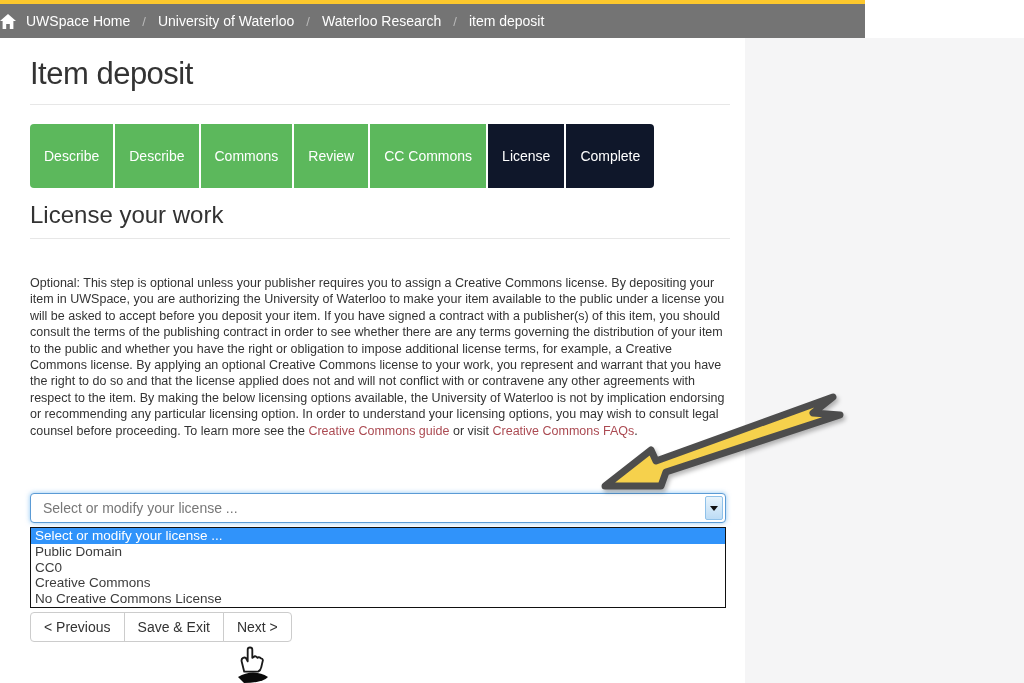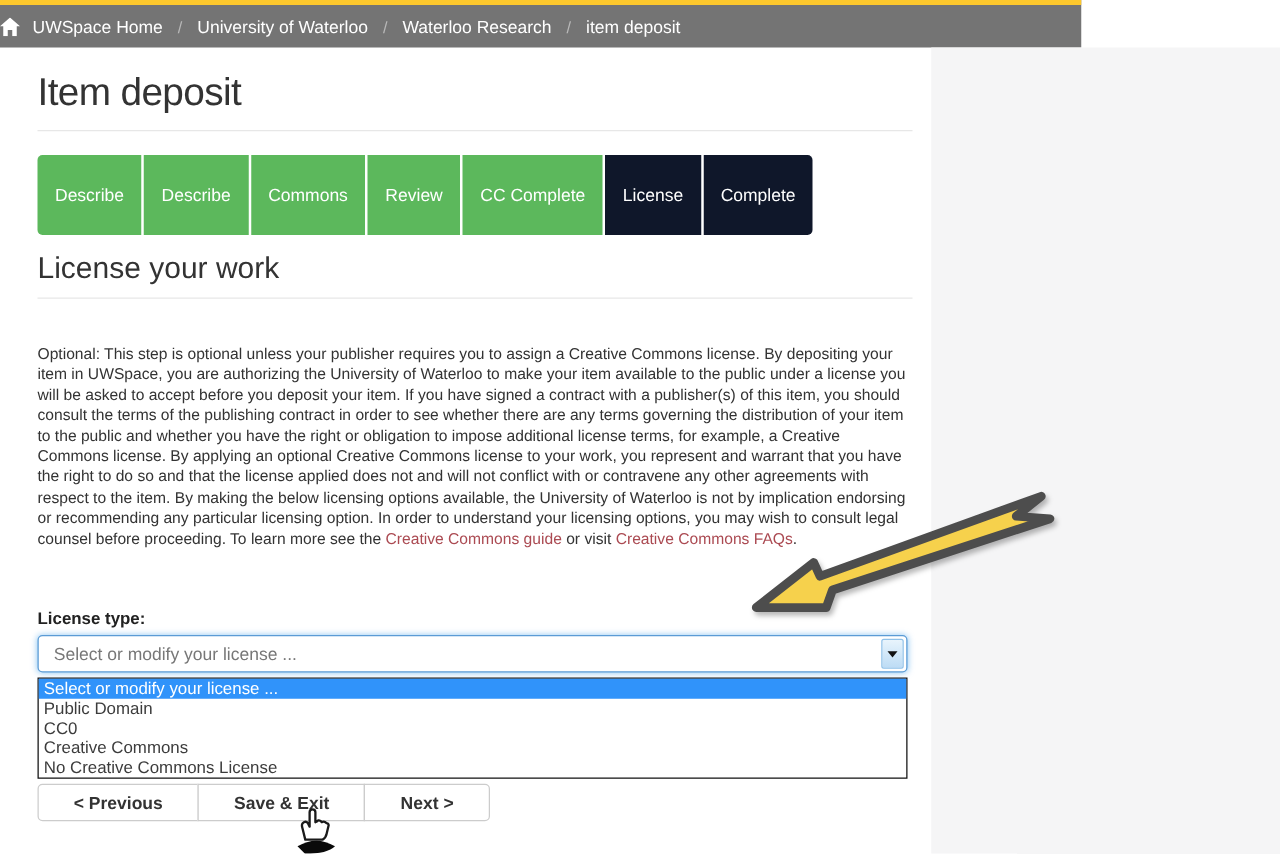--- a/index.html
+++ b/index.html
@@ -58,21 +58,21 @@
 
   .option-list { margin-top:4px; width:696px; background:#fff;
                  border:1px solid #111; }
   .option { font-size:13.5px; color:#3c3c3c; line-height:15.8px; padding-left:4px;
             white-space:nowrap; cursor:pointer; }
   .option.hl { background:#3093fa; color:#fff; }
 
   
   .btn-row { margin-top:4px; display:flex; }
   .btn { background:#fff; border:1px solid #ccc; color:#333; font-size:14px;
-         padding:7px 28px; margin-left:-1px; cursor:pointer; line-height:14px;font-weight:bold; }
+         padding:7px 13px; margin-left:-1px; cursor:pointer; line-height:14px; }
   .btn:first-child { border-radius:4px 0 0 4px; margin-left:0; }
   .btn:last-child { border-radius:0 4px 4px 0; }
 
   .arrow-note { position:absolute; left:595px; top:385px; pointer-events:none; }
   .cursor-note { position:absolute; left:236px; top:644px; pointer-events:none; }
   .blob-note { position:absolute; left:236px; top:670px; pointer-events:none; }
 </style>
 </head>
 <body>
 
@@ -95,33 +95,32 @@
 
   <div class="content">
     <div class="page-title">Item deposit</div>
     <hr class="hr">
 
     <div class="tabs">
       <div class="tab done">Describe</div>
       <div class="tab done">Describe</div>
       <div class="tab done">Commons</div>
       <div class="tab done">Review</div>
-      <div class="tab done">CC Complete</div>
+      <div class="tab done">CC Commons</div>
       <div class="tab next">License</div>
       <div class="tab next">Complete</div>
     </div>
 
     <div class="section-heading">License your work</div>
     <hr class="hr2">
 
     <p class="notice"><b>Optional:</b><span> This step is optional unless your publisher requires you to assign a Creative Commons license. By depositing your item in UWSpace, you are authorizing the University of Waterloo to make your item available to the public under a license you will be asked to accept before you deposit your item. If you have signed a contract with a publisher(s) of this item, you should consult the terms of the publishing contract in order to see whether there are any terms governing the distribution of your item to the public and whether you have the right or obligation to impose additional license terms, for example, a Creative Commons license. By applying an optional Creative Commons license to your work, you represent and warrant that you have the right to do so and that the license applied does not and will not conflict with or contravene any other agreements with respect to the item. By making the below licensing options available, the University of Waterloo is not by implication endorsing or recommending any particular licensing option. In order to understand your licensing options, you may wish to consult legal counsel before proceeding. To learn more see the </span><span class="red-link">Creative Commons guide</span><span> or visit </span><span class="red-link">Creative Commons FAQs</span><span>.</span></p>
   </div>
 
   <div class="license-area">
-    <div class="license-label">License type:</div>
 
     <div class="select-box">
       <span class="select-value">Select or modify your license ...</span>
       <span class="select-btn">
         <span class="caret"></span>
       </span>
     </div>
 
     <div class="option-list">
       <div class="option hl">Select or modify your license ...</div>

